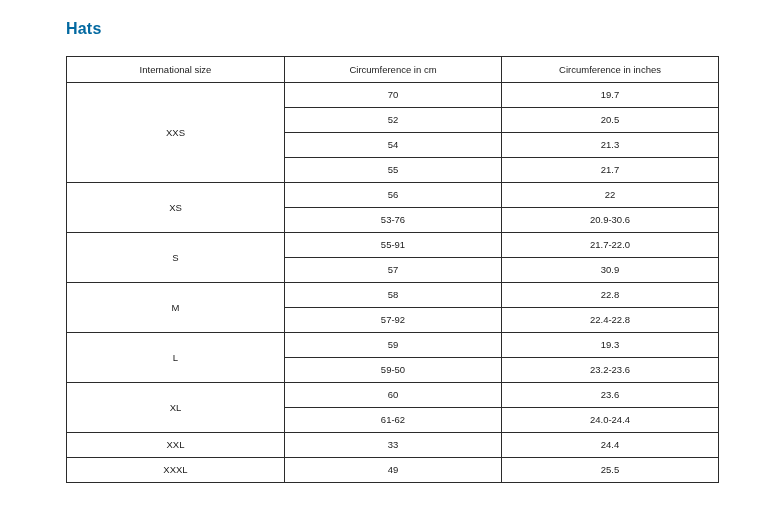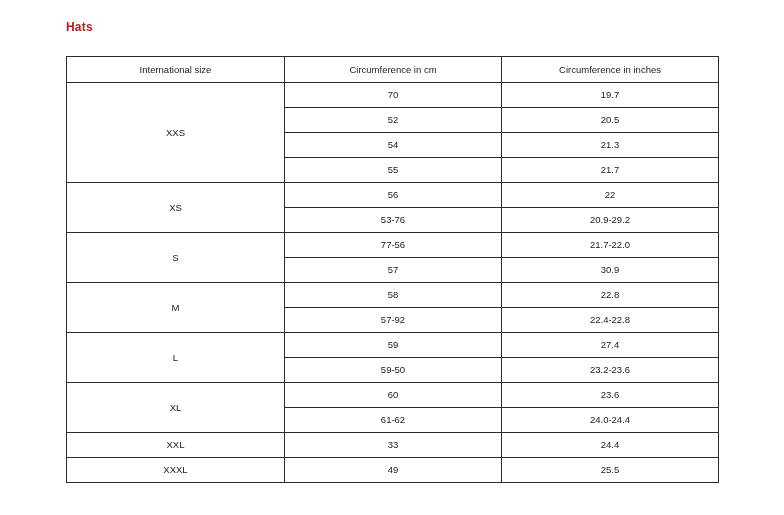--- a/index.html
+++ b/index.html
@@ -17,23 +17,23 @@
   .page {
     position: relative;
     width: 784px;
     height: 515px;
     box-sizing: border-box;
   }
   .page-title {
     position: absolute;
     left: 66px;
     top: 20px;
-    font-size: 12px;
+    font-size: 16px;
     font-weight: bold;
-    color: #b91c1c;
+    color: #0369a1;
     letter-spacing: 0.2px;
   }
   .table-wrap {
     position: absolute;
     left: 66px;
     top: 56px;
     width: 652px;
   }
   table.size-table {
     border-collapse: collapse;
@@ -102,44 +102,44 @@
             <td>55</td>
             <td>21.7</td>
           </tr>
           <tr>
             <td class="sizecell" rowspan="2">XS</td>
             <td>56</td>
             <td>22</td>
           </tr>
           <tr>
             <td>53-76</td>
-            <td>20.9-29.2</td>
+            <td>20.9-30.6</td>
           </tr>
           <tr>
             <td class="sizecell" rowspan="2">S</td>
-            <td>77-56</td>
+            <td>55-91</td>
             <td>21.7-22.0</td>
           </tr>
           <tr>
             <td>57</td>
             <td>30.9</td>
           </tr>
           <tr>
             <td class="sizecell" rowspan="2">M</td>
             <td>58</td>
             <td>22.8</td>
           </tr>
           <tr>
             <td>57-92</td>
             <td>22.4-22.8</td>
           </tr>
           <tr>
             <td class="sizecell" rowspan="2">L</td>
             <td>59</td>
-            <td>27.4</td>
+            <td>19.3</td>
           </tr>
           <tr>
             <td>59-50</td>
             <td>23.2-23.6</td>
           </tr>
           <tr>
             <td class="sizecell" rowspan="2">XL</td>
             <td>60</td>
             <td>23.6</td>
           </tr>

